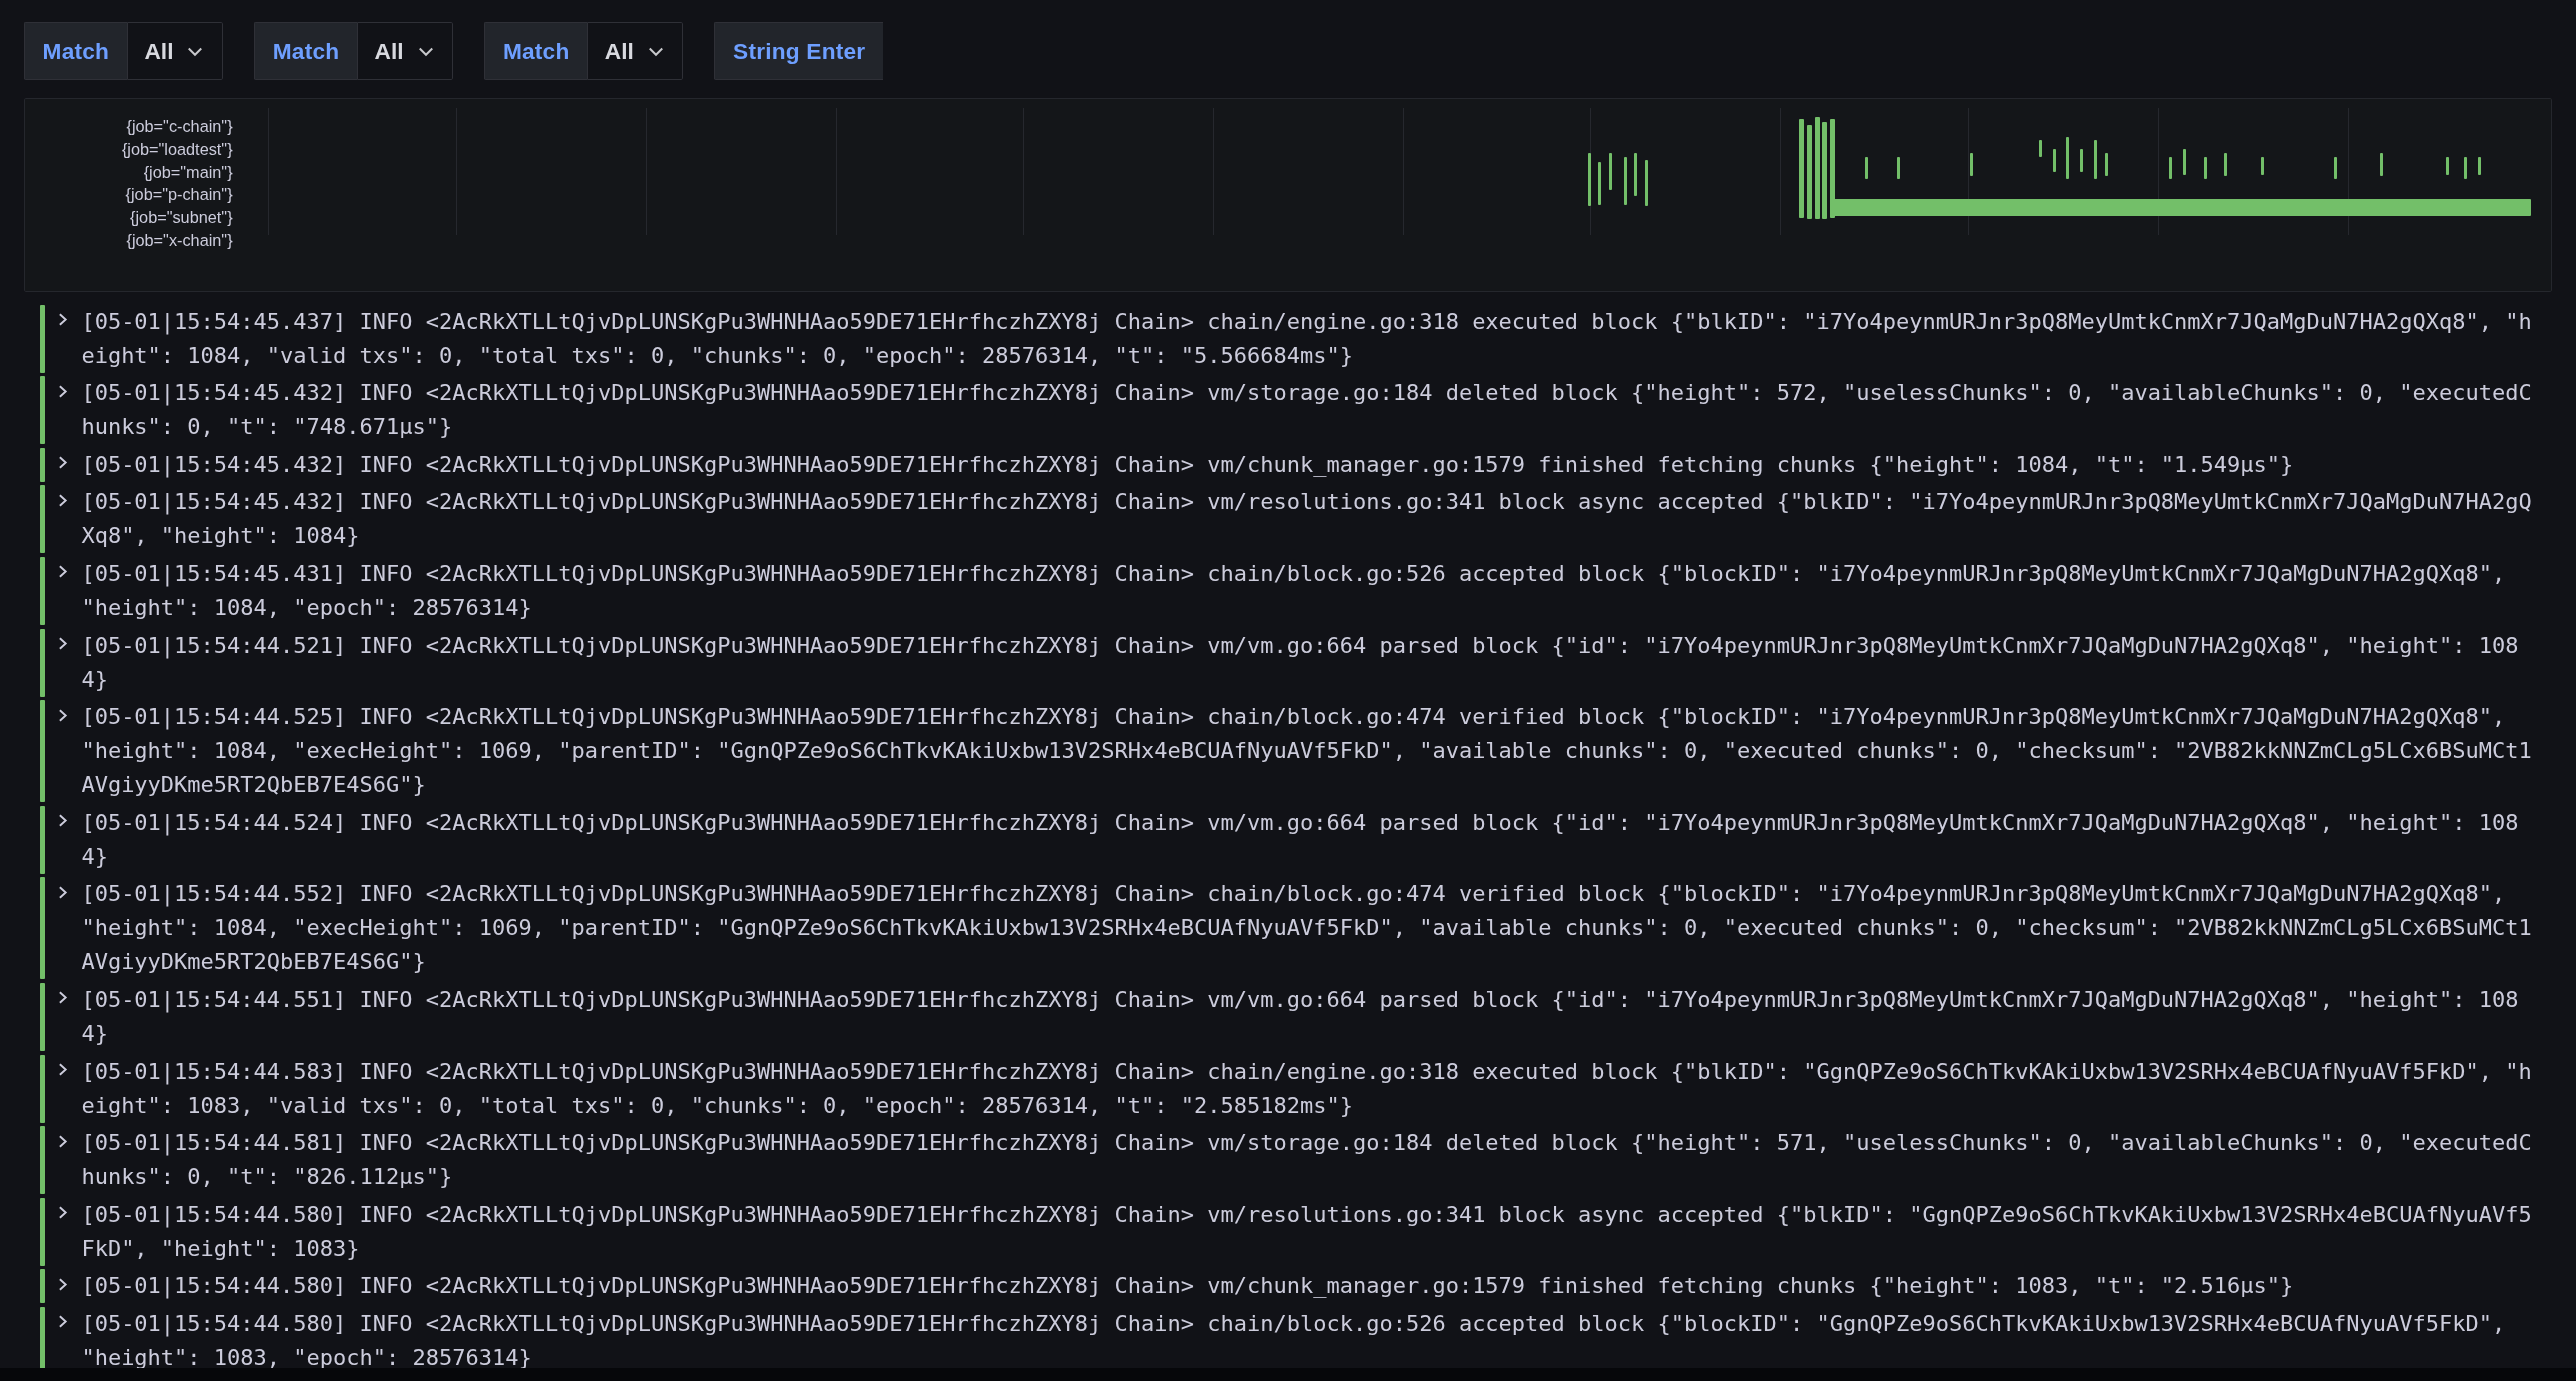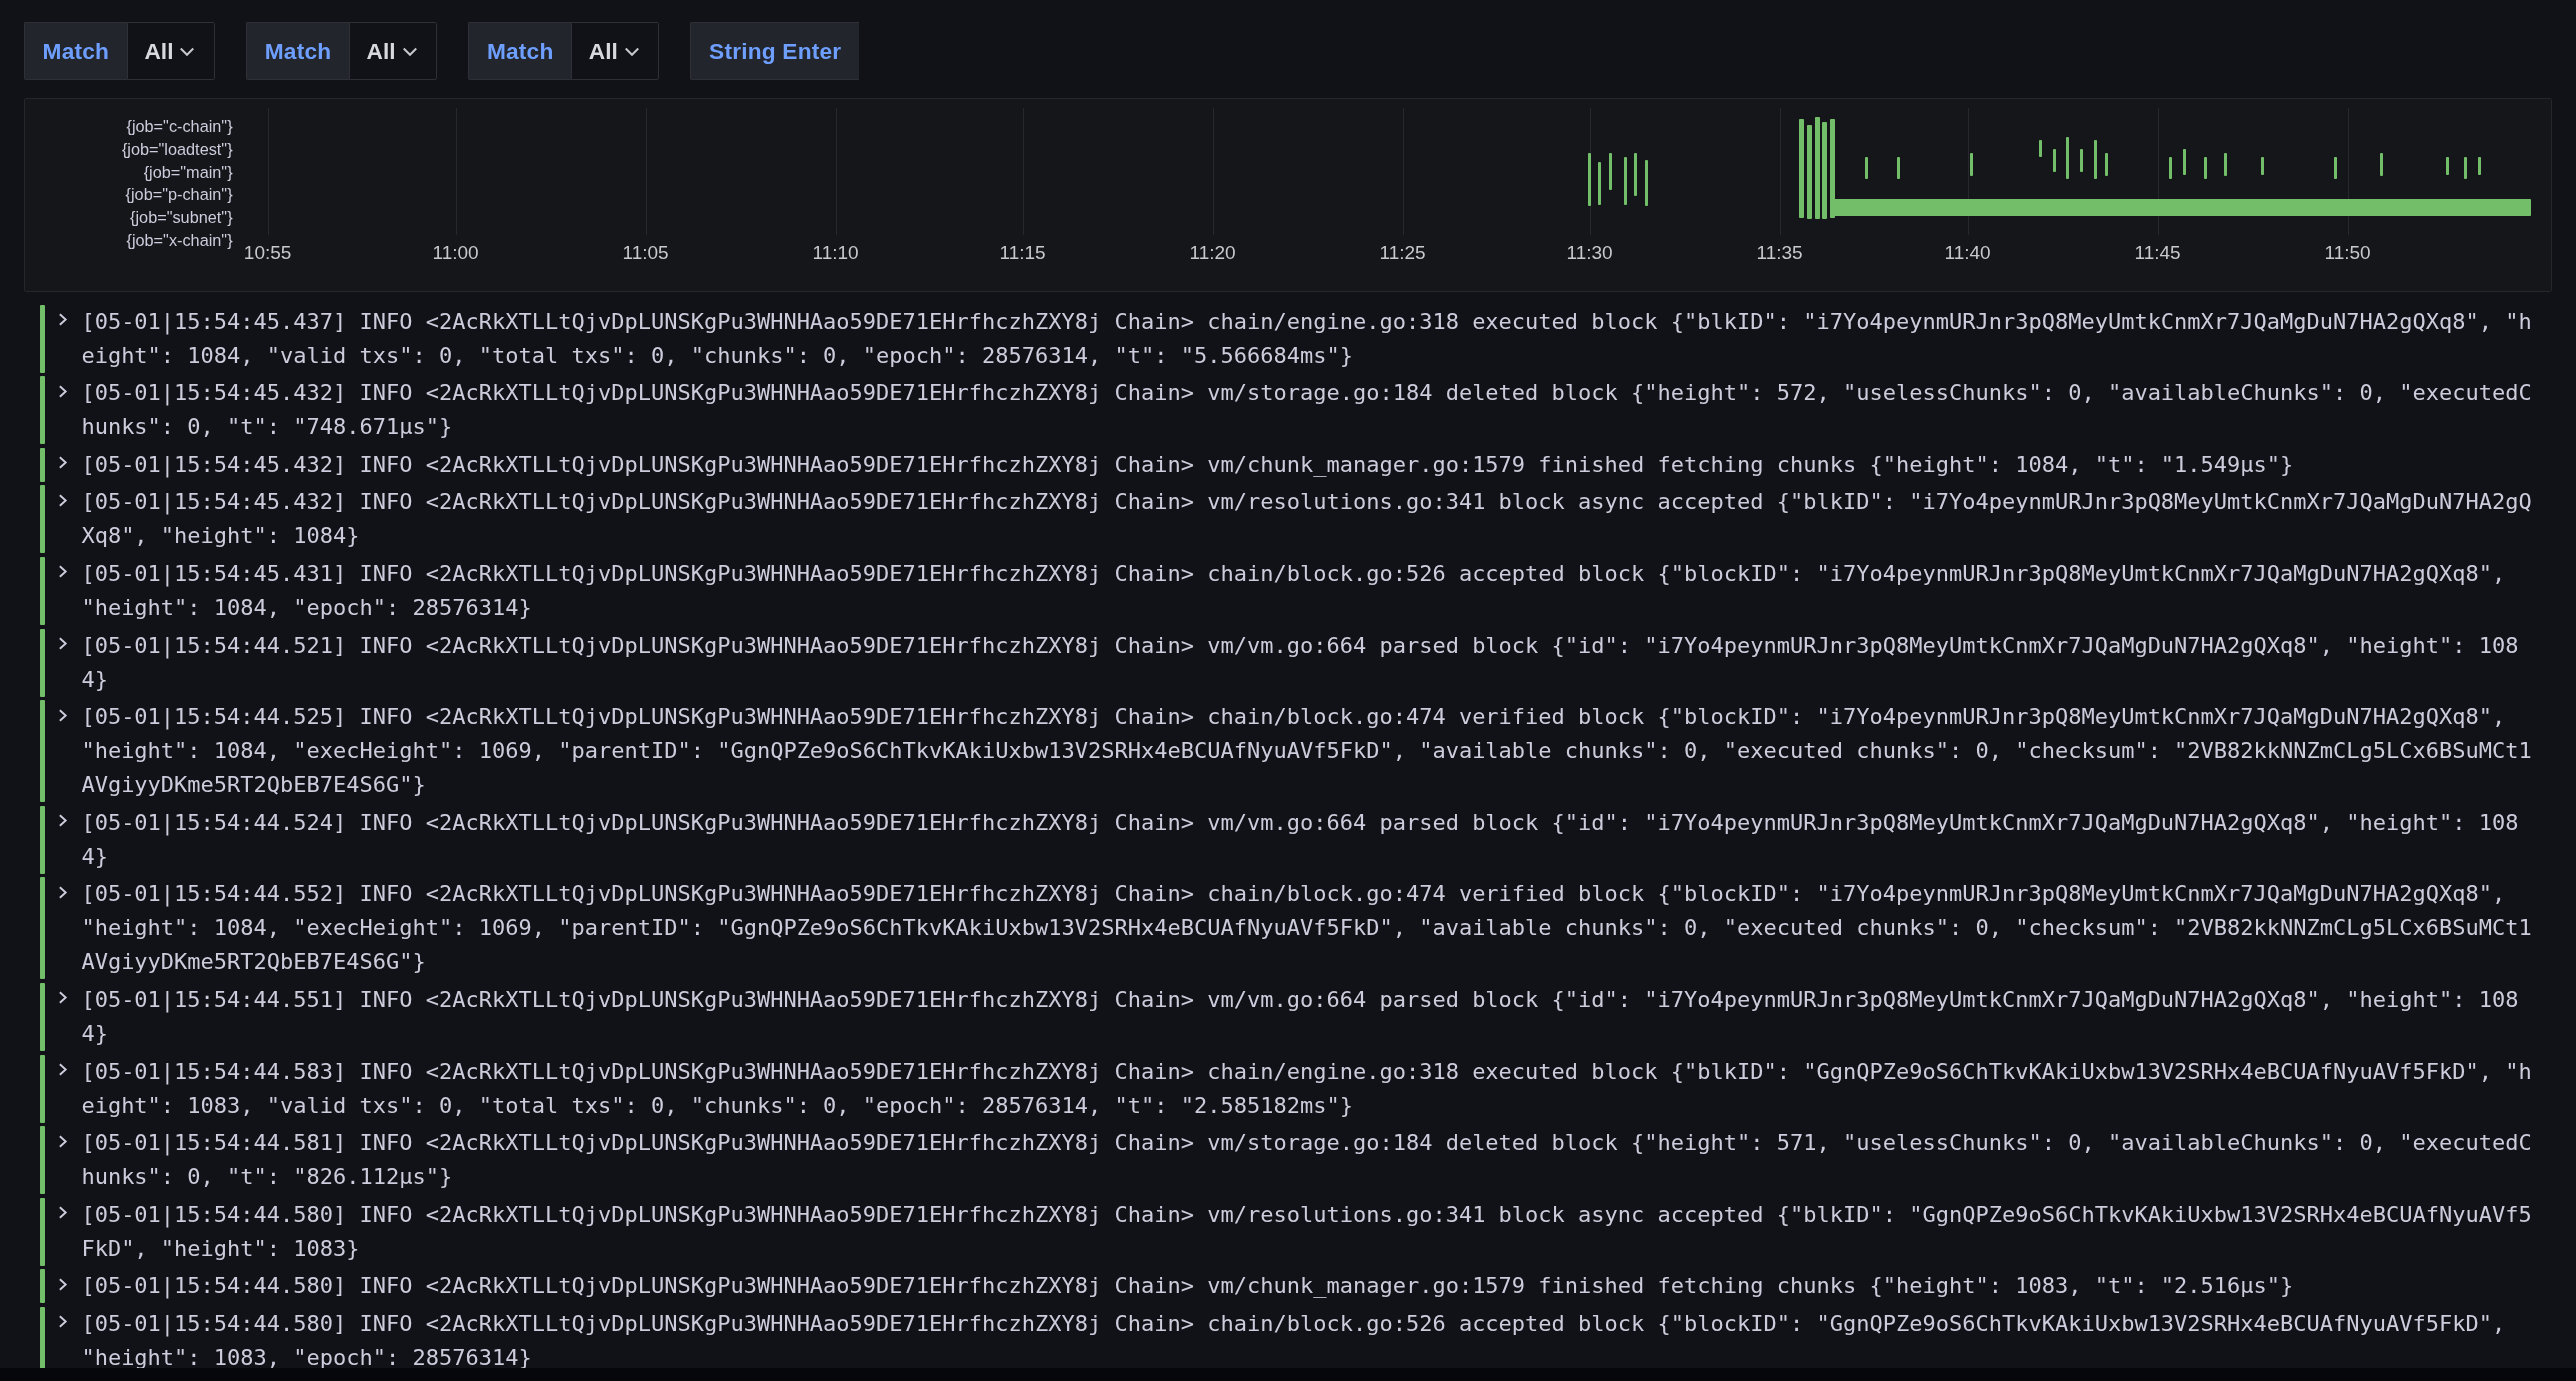--- a/index.html
+++ b/index.html
@@ -5,21 +5,21 @@
   * { margin:0; padding:0; box-sizing:border-box; }
   html,body { width:2576px; height:1381px; background:#111217; overflow:hidden;
               font-family:"Liberation Sans", sans-serif; }
 
   
   .topbar { display:flex; align-items:center; gap:31px; padding:22px 23.6px 18px 23.6px; }
   .var-group { display:flex; align-items:stretch; height:58px; }
   .var-label { display:flex; align-items:center; padding:0 18px; background:#22252b;
                border:0.9px solid #2f3037; border-right:none; border-radius:1.8px 0 0 1.8px;
                color:#6e9fff; font-size:22.7px; font-weight:700; letter-spacing:0.2px; }
-  .var-select { display:flex; align-items:center; gap:4px; padding:0 16.3px;
+  .var-select { display:flex; align-items:center; gap:12px; padding:0 16.3px;
                 border:0.9px solid #2f3037; border-radius:0 1.8px 1.8px 0;
                 background:#111217; color:#d8d9df; font-size:22.7px; font-weight:700; cursor:pointer; }
   .caret { display:flex; align-items:center; }
   .var-input { width:319px; border:0.9px solid #2f3037; border-radius:0 1.8px 1.8px 0;
                background:#111217; color:#d8d9df; font-size:22.7px; padding:0 16.3px; outline:none;
                font-family:"Liberation Sans", sans-serif; }
   .var-input::placeholder { color:#7b7f87; }
 
   
   .volume-panel { position:relative; margin:0 23.6px; height:194px;
@@ -136,34 +136,20 @@
       <div class="vbar" style="background: rgb(115, 191, 105); left: 1940px; width: 3.6px; top: 35px; height: 26px;"></div>
       <div class="vbar" style="background: rgb(115, 191, 105); left: 1961px; width: 3.6px; top: 43px; height: 22px;"></div>
       <div class="vbar" style="background: rgb(115, 191, 105); left: 1981px; width: 3.6px; top: 39px; height: 23px;"></div>
       <div class="vbar" style="background: rgb(115, 191, 105); left: 2018px; width: 3.6px; top: 43px; height: 18px;"></div>
       <div class="vbar" style="background: rgb(115, 191, 105); left: 2091px; width: 3.6px; top: 43px; height: 22px;"></div>
       <div class="vbar" style="background: rgb(115, 191, 105); left: 2137px; width: 3.6px; top: 39px; height: 23px;"></div>
       <div class="vbar" style="background: rgb(115, 191, 105); left: 2203px; width: 3.6px; top: 43px; height: 18px;"></div>
       <div class="vbar" style="background: rgb(115, 191, 105); left: 2221px; width: 3.6px; top: 43px; height: 22px;"></div>
       <div class="vbar" style="background: rgb(115, 191, 105); left: 2235px; width: 3.6px; top: 43px; height: 18px;"></div>
     </div>
-  <div class="xaxis">
-      <div class="xtick" style="left: 25px;">10:55</div>
-      <div class="xtick" style="left: 213px;">11:00</div>
-      <div class="xtick" style="left: 403px;">11:05</div>
-      <div class="xtick" style="left: 593px;">11:10</div>
-      <div class="xtick" style="left: 780px;">11:15</div>
-      <div class="xtick" style="left: 970px;">11:20</div>
-      <div class="xtick" style="left: 1160px;">11:25</div>
-      <div class="xtick" style="left: 1347px;">11:30</div>
-      <div class="xtick" style="left: 1537px;">11:35</div>
-      <div class="xtick" style="left: 1725px;">11:40</div>
-      <div class="xtick" style="left: 1915px;">11:45</div>
-      <div class="xtick" style="left: 2105px;">11:50</div>
-    </div>
 </div>
 
 <div class="logs">
     <div class="log-row">
       <div class="log-level" style="background: rgb(115, 191, 105);"></div>
       <div class="log-chevron"><svg width="17" height="17" viewBox="0 0 16 16">
           <path d="M5.5 3 L11 8 L5.5 13" fill="none" stroke="currentColor" stroke-width="1.8"></path>
         </svg></div>
       <div class="log-text">[05-01|15:54:45.437] INFO &lt;2AcRkXTLLtQjvDpLUNSKgPu3WHNHAao59DE71EHrfhczhZXY8j Chain&gt; chain/engine.go:318 executed block {"blkID": "i7Yo4peynmURJnr3pQ8MeyUmtkCnmXr7JQaMgDuN7HA2gQXq8", "height": 1084, "valid txs": 0, "total txs": 0, "chunks": 0, "epoch": 28576314, "t": "5.566684ms"}</div>
     </div>

